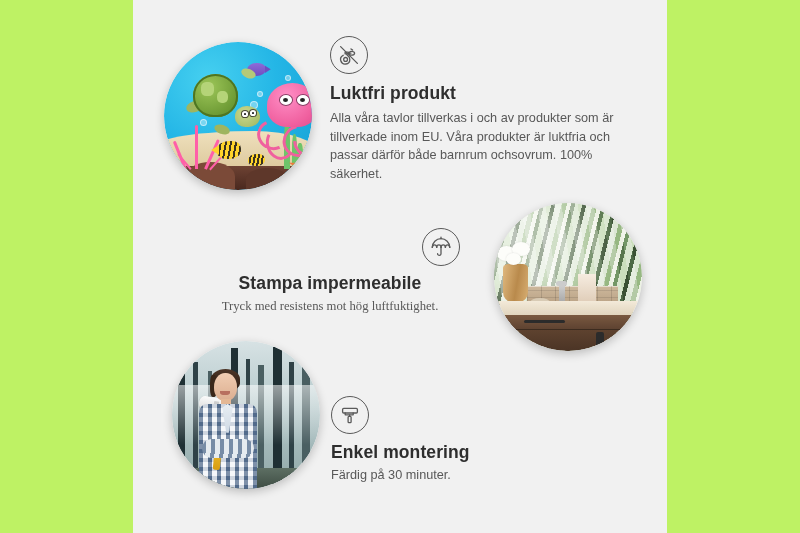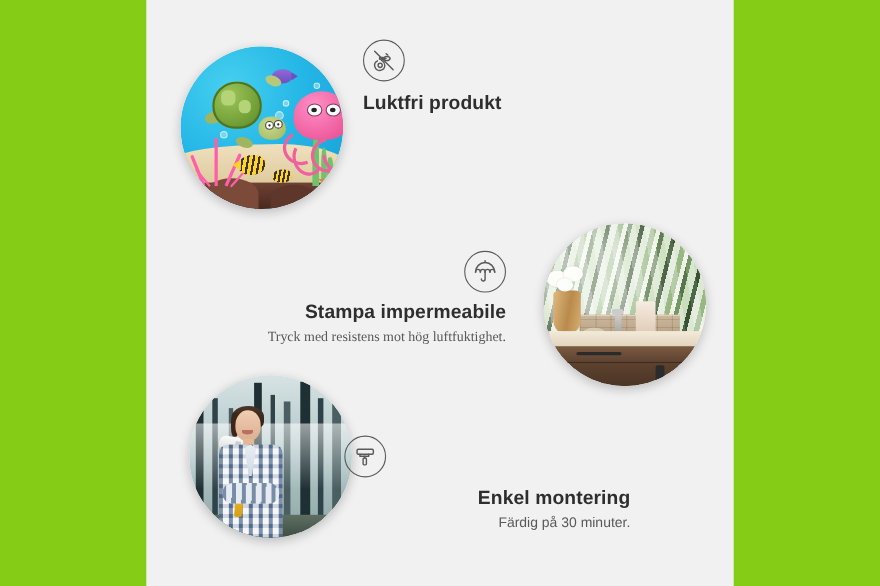--- a/index.html
+++ b/index.html
@@ -4,21 +4,21 @@
 <style>
   html, body {
     margin: 0;
     padding: 0;
     background: #ffffff;
   }
   #stage {
     position: relative;
     width: 800px;
     height: 533px;
-    background: #84cc16;
+    background: #bef264;
     overflow: hidden;
     font-family: "Liberation Sans", sans-serif;
   }
   #panel {
     position: absolute;
     left: 133px;
     top: 0;
     width: 534px;
     height: 533px;
     background: #f1f1f1;
@@ -337,27 +337,27 @@
     line-height: 1.47;
     color: #585858;
   }
 
   
   #block-odorless { left: 330px; top: 36px; width: 292px; }
   #block-odorless .icon-circle { margin-bottom: 9px; }
   #block-odorless .feat-title { margin-bottom: 5px; }
 
   
-  #block-waterproof { left: 200px; top: 228px; width: 260px; text-align: right; }
+  #block-waterproof { left: 200px; top: 228px; width: 260px; text-align: center; }
   #block-waterproof .icon-circle { margin-left: auto; margin-bottom: 7px; }
   #block-waterproof .feat-title { margin-bottom: 3px; }
   #block-waterproof .feat-body { white-space: nowrap; font-family: Liberation Serif, serif; }
 
   
-  #block-mounting { left: 313px; top: 396px; width: 260px; text-align: right; }
+  #block-mounting { left: 331px; top: 396px; width: 260px; }
   #block-mounting .icon-circle { margin-bottom: 8px; }
   #block-mounting .feat-title { margin-bottom: 3px; }
 </style>
 </head>
 <body>
 
 <div id="stage">
 
   <div id="panel"></div>
 
@@ -421,20 +421,21 @@
           <path d="M9.1 10.2h3.3v1.7H9.1z"></path>
           <path d="M12.4 11.1h2.6"></path>
           <path d="M15.2 9.3c1.9 0 3.4 1 3.4 1.9s-1.5 1.9-3.4 1.9-1.9-.8-1.9-1.9 0-1.9 1.9-1.9z"></path>
           <path d="M15 6.9l1.6 1.2"></path>
           <circle cx="9.6" cy="17.4" r="1.9"></circle>
           <path d="M4.6 4.6l16.8 16.8"></path>
         </g>
       </svg>
     </div>
     <div class="feat-title">Luktfri produkt</div>
+    <div class="feat-body">Alla våra tavlor tillverkas i och av produkter som är tillverkade inom EU. Våra produkter är luktfria och passar därför både barnrum ochsovrum. 100% säkerhet.</div>
   </div>
 
   <div class="photo-circle" id="circle-bath">
     <div class="photo-inner">
       <div class="bath-wall"></div>
       <div class="bath-splash"></div>
       <div class="bath-faucet"></div>
       <div class="bath-candle"></div>
       <div class="bath-vase"></div>
       <div class="bath-flowers">

